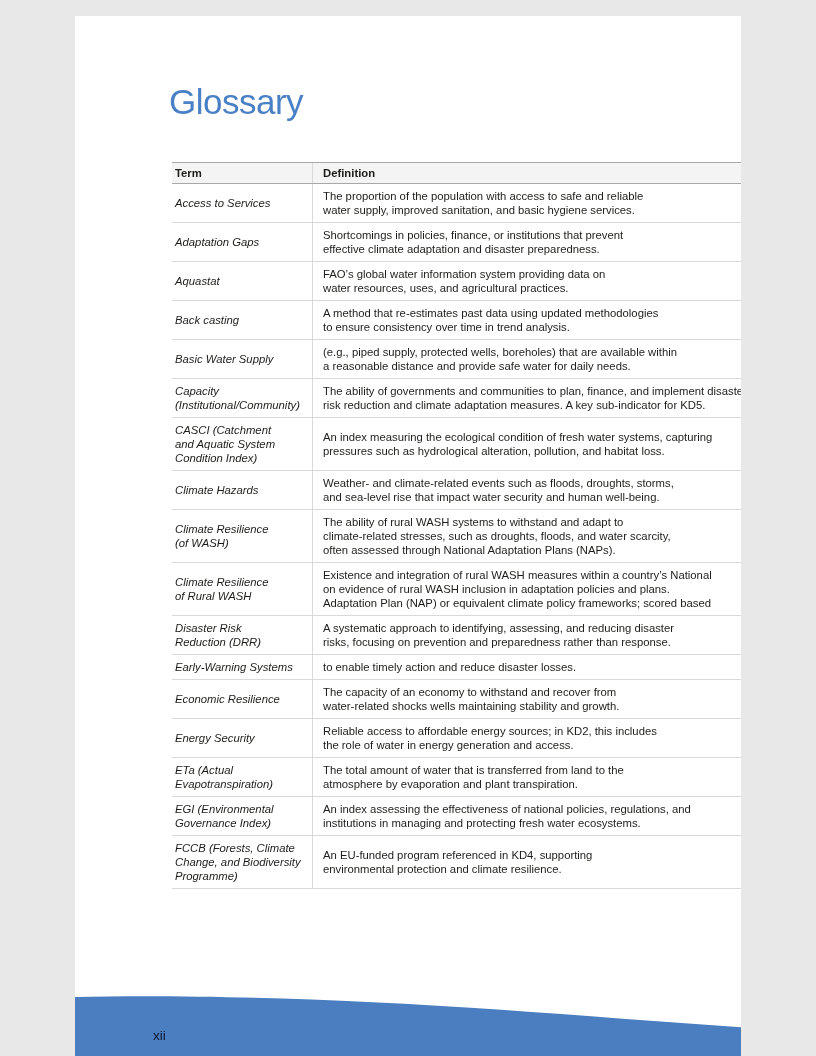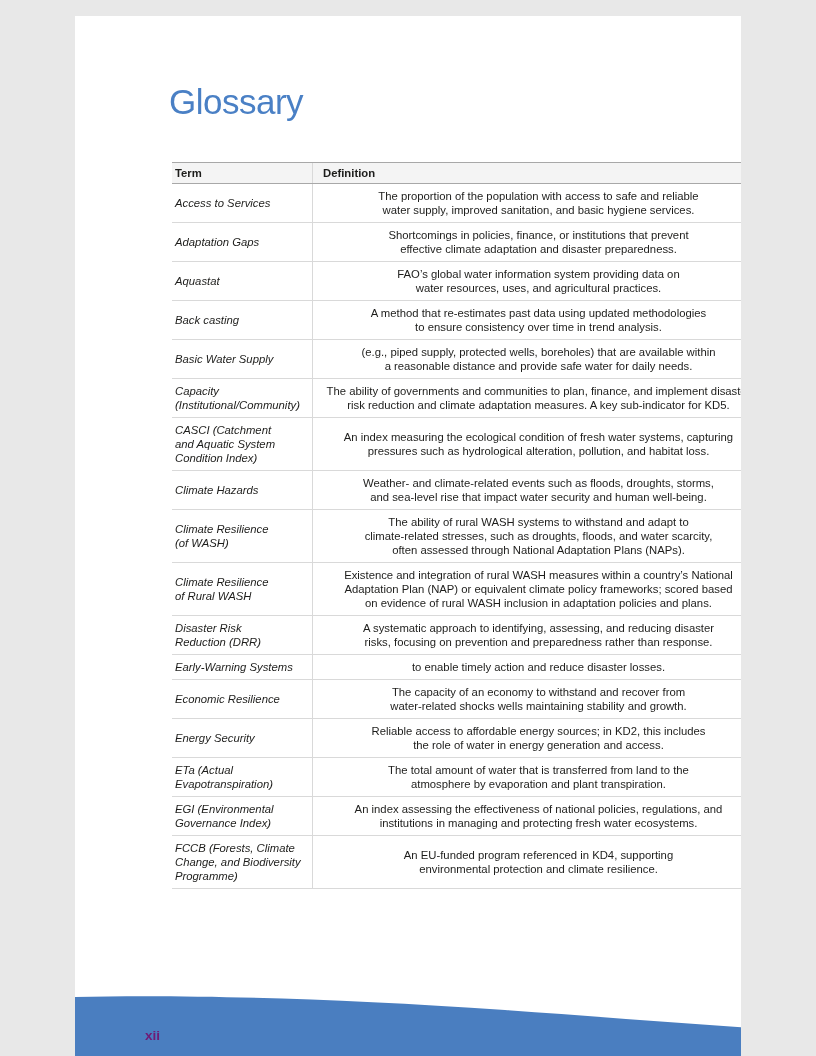--- a/index.html
+++ b/index.html
@@ -70,39 +70,38 @@
     width: 140px;
     padding-left: 3px;
     padding-right: 6px;
     font-style: italic;
   }
   .cell.def {
     flex: 1;
     padding-left: 10px;
     padding-right: 4px;
     border-left: 1px solid var(--row-border, #d9d9d9);
-    align-items: center;
   }
   .line { white-space: nowrap; }
 
   .wave {
     position: absolute;
     left: 0;
     bottom: 0;
     width: 816px;
     height: 78px;
     display: block;
   }
 
   .page-number {
     position: absolute;
-    left: 70px;
+    left: 78px;
     top: 1012px;
-    color: #701a75;
-    font-weight: 700;
+    color: #0f172a;
+    font-weight: 400;
     font-size: 13.5px;
     z-index: 2;
   }
 </style>
 </head>
 <body>
 
 <div class="page">
 
   <h1 class="page-title">Glossary</h1>
@@ -208,22 +207,22 @@
           </div>
     </div>
 
     <div class="row">
       <div class="cell term">
             <div class="line">Climate Resilience</div>
             <div class="line">of Rural WASH</div>
           </div>
       <div class="cell def">
             <div class="line">Existence and integration of rural WASH measures within a country’s National</div>
+            <div class="line">on evidence of rural WASH inclusion in adaptation policies and plans.</div>
             <div class="line">Adaptation Plan (NAP) or equivalent climate policy frameworks; scored based</div>
-            <div class="line">on evidence of rural WASH inclusion in adaptation policies and plans.</div>
           </div>
     </div>
 
     <div class="row">
       <div class="cell term">
             <div class="line">Disaster Risk</div>
             <div class="line">Reduction (DRR)</div>
           </div>
       <div class="cell def">
             <div class="line">A systematic approach to identifying, assessing, and reducing disaster</div>

